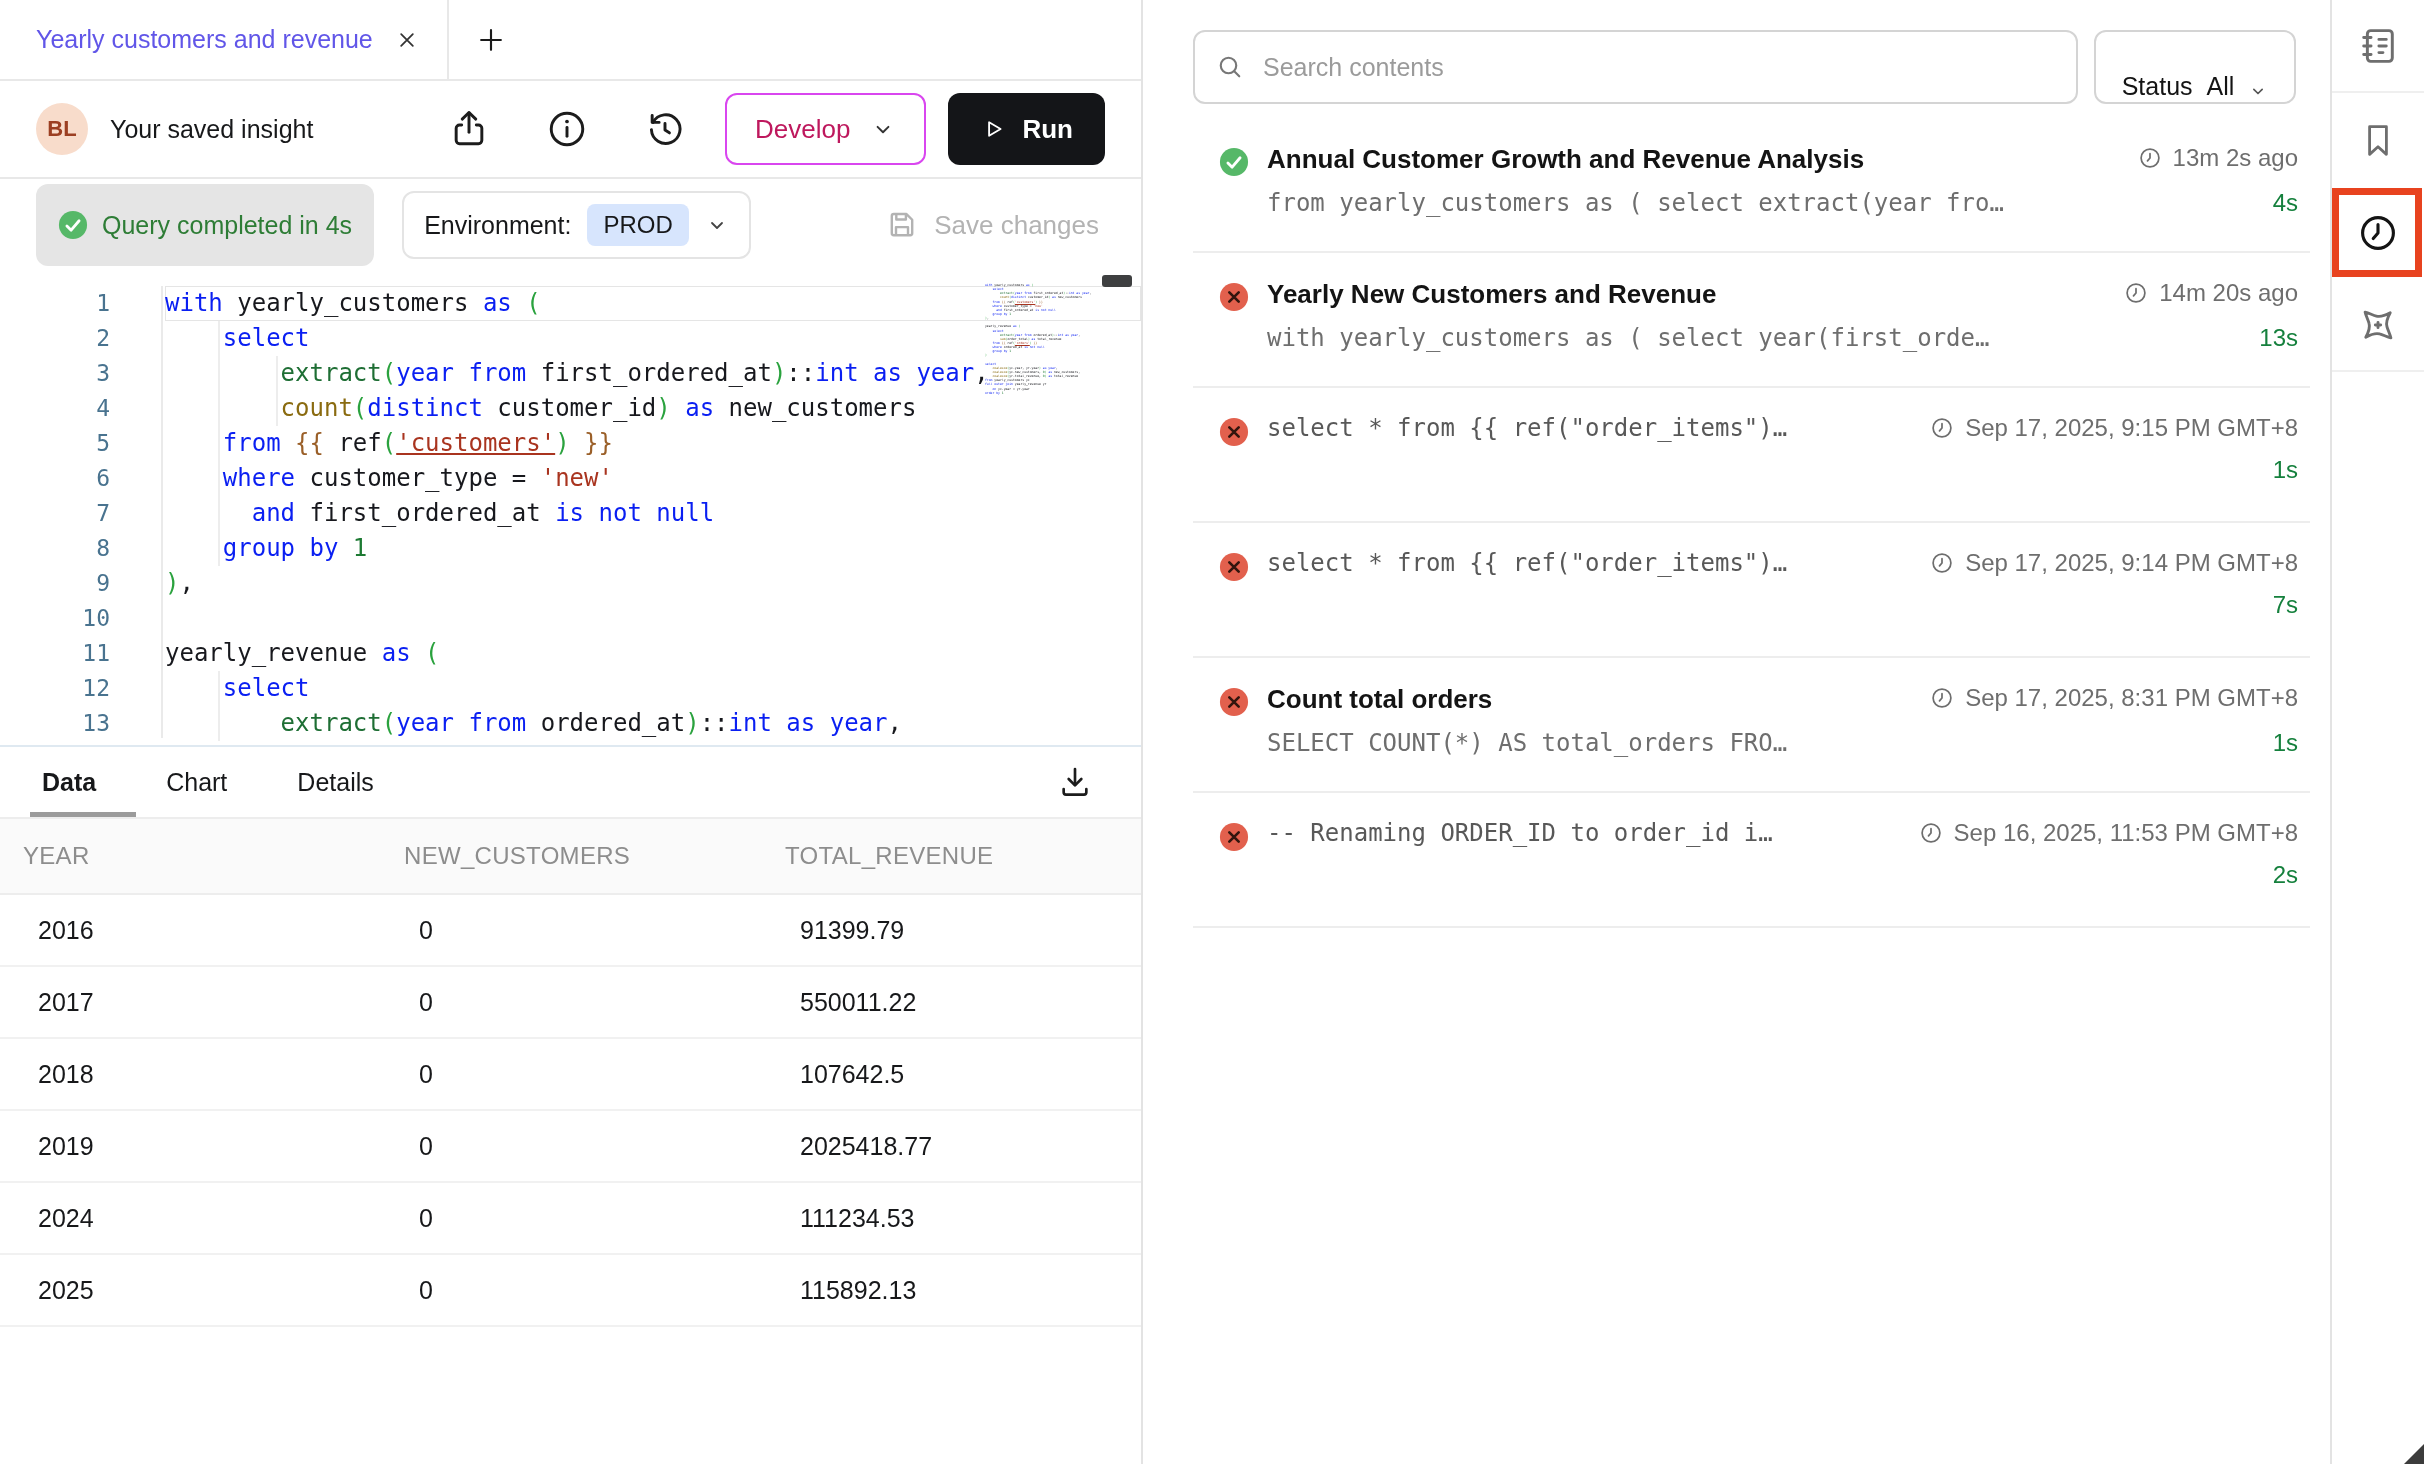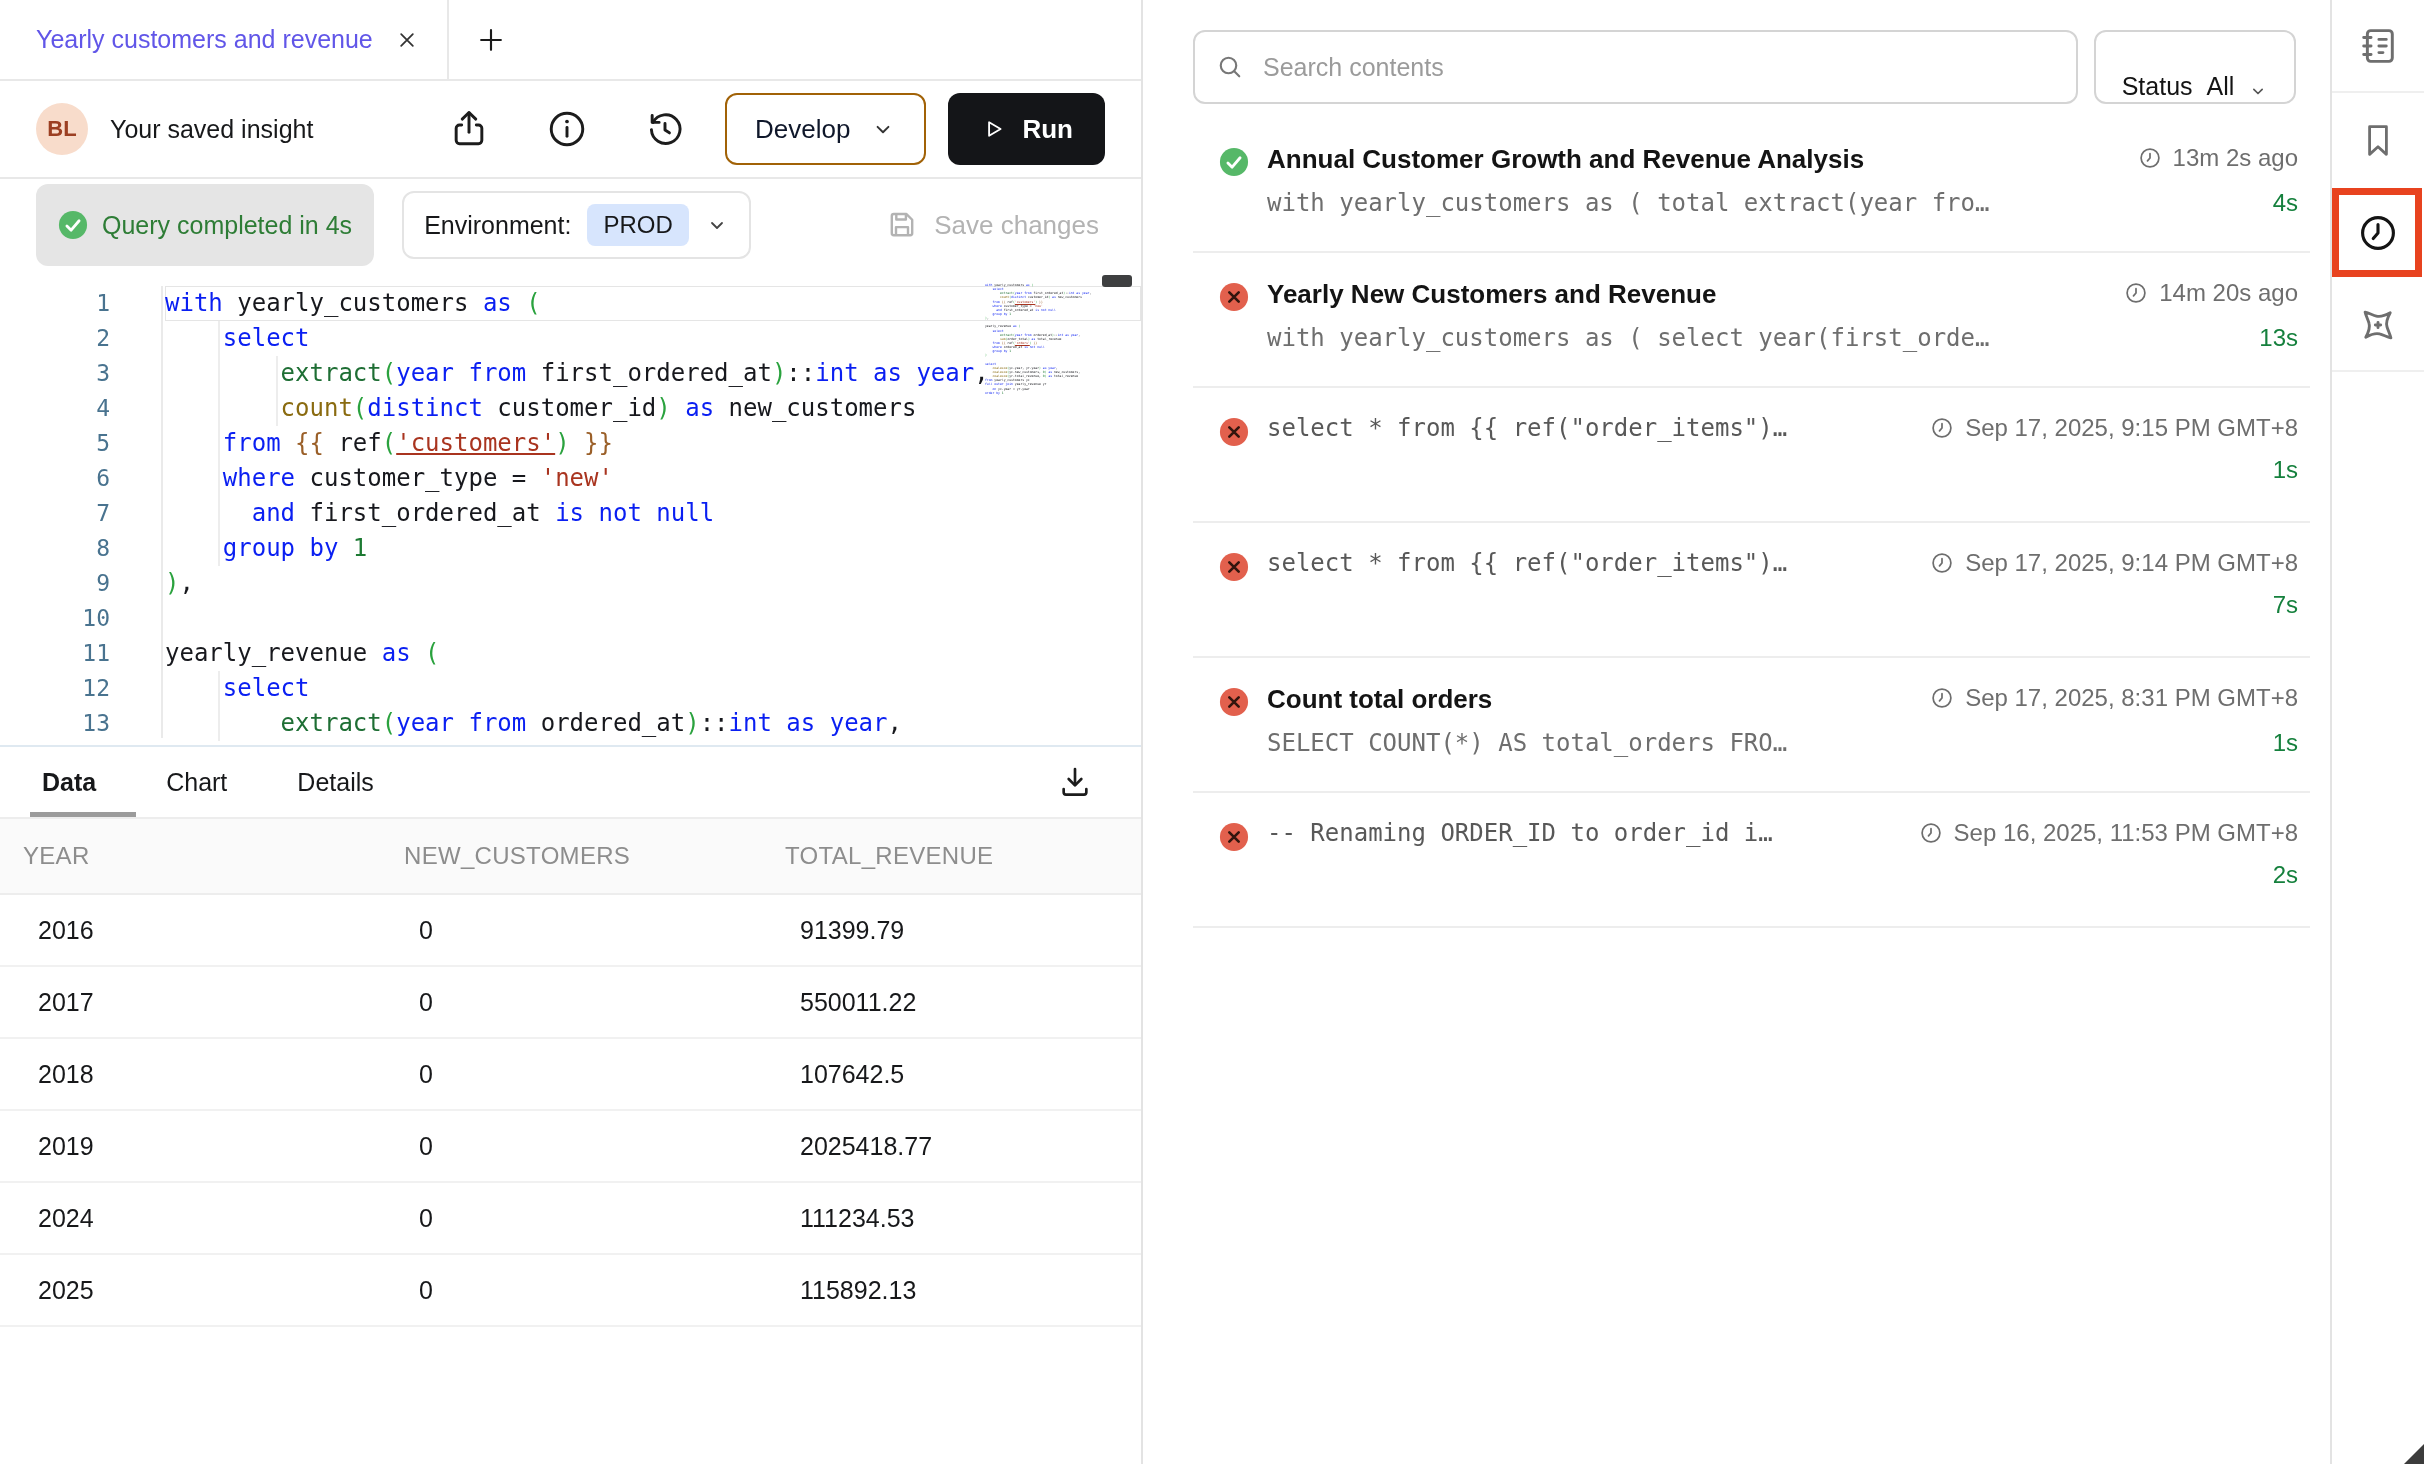--- a/index.html
+++ b/index.html
@@ -15,22 +15,22 @@
   .tab-divider{width:2px;height:79px;background:#e8e8e8;}
   .icon-btn{background:none;border:none;padding:0;cursor:pointer;color:#2b2b2b;}
   .tab-plus{margin-left:26px;}
 
   .hdr{height:96px;border-bottom:2px solid #e8e8e8;display:flex;align-items:center;padding:0 36px;}
   .avatar{width:52px;height:52px;border-radius:50%;background:#f8dccb;color:#9c3f22;
           font-weight:700;font-size:22px;display:flex;align-items:center;justify-content:center;flex:none;}
   .saved{margin-left:22px;font-size:25px;}
   .hdr .sp{flex:1;}
   .hicon{margin-left:54px;color:#1c1c1c;}
-  .btn-develop{margin-left:38px;height:72px;padding:0 28px;border:2px solid #a16207;border-radius:12px;
-               background:#fff;display:flex;align-items:center;gap:20px;font-size:26px;color:#0f172a;cursor:pointer;}
+  .btn-develop{margin-left:38px;height:72px;padding:0 28px;border:2px solid #d946ef;border-radius:12px;
+               background:#fff;display:flex;align-items:center;gap:20px;font-size:26px;color:#be185d;cursor:pointer;}
   .btn-run{margin-left:22px;height:72px;padding:0 32px;border:none;border-radius:12px;background:#141518;
            color:#fff;display:flex;align-items:center;gap:16px;font-size:26px;font-weight:600;cursor:pointer;}
 
   .toolbar{height:92px;display:flex;align-items:center;padding:0 36px;}
   .badge{display:flex;align-items:center;gap:14px;background:#e5e5e5;border-radius:12px;
          padding:12px 22px;height:58px;color:#2e7d36;font-size:25px;font-weight:500;}
   .badge-ic{width:30px;height:30px;}
   .env{margin-left:28px;height:64px;border:2px solid #e4e4e4;border-radius:12px;display:flex;
        align-items:center;padding:0 20px;gap:16px;font-size:25px;background:#fff;cursor:pointer;}
   .env-chip{background:#d7e5fd;border-radius:8px;padding:7px 16px;font-size:24px;}
@@ -394,21 +394,21 @@
               <span>
                 <svg width="26" height="26" viewBox="0 0 24 24" fill="none" stroke="#6e6e6e" stroke-width="1.6" stroke-linecap="round" stroke-linejoin="round">
                   <circle cx="12" cy="12" r="8.2"></circle>
                   <path d="M12 8v4l-2.3 2.7"></path>
                 </svg>
               </span>
               <span>13m 2s ago</span>
             </span>
           </div>
           <div class="r2">
-            <span class="preview">with yearly_customers as ( total extract(year fro…</span>
+            <span class="preview">from yearly_customers as ( select extract(year fro…</span>
             <span class="dur">4s</span>
           </div>
         </div>
       </div>
       <div class="qh-item">
         <span class="qh-icon">
           <svg width="30" height="30" viewBox="0 0 32 32">
             <circle cx="16" cy="16" r="15" fill="#e2604d"></circle>
             <path d="M11 11l10 10M21 11 11 21" stroke="#32150e" stroke-width="2.8" fill="none" stroke-linecap="round"></path>
           </svg>

